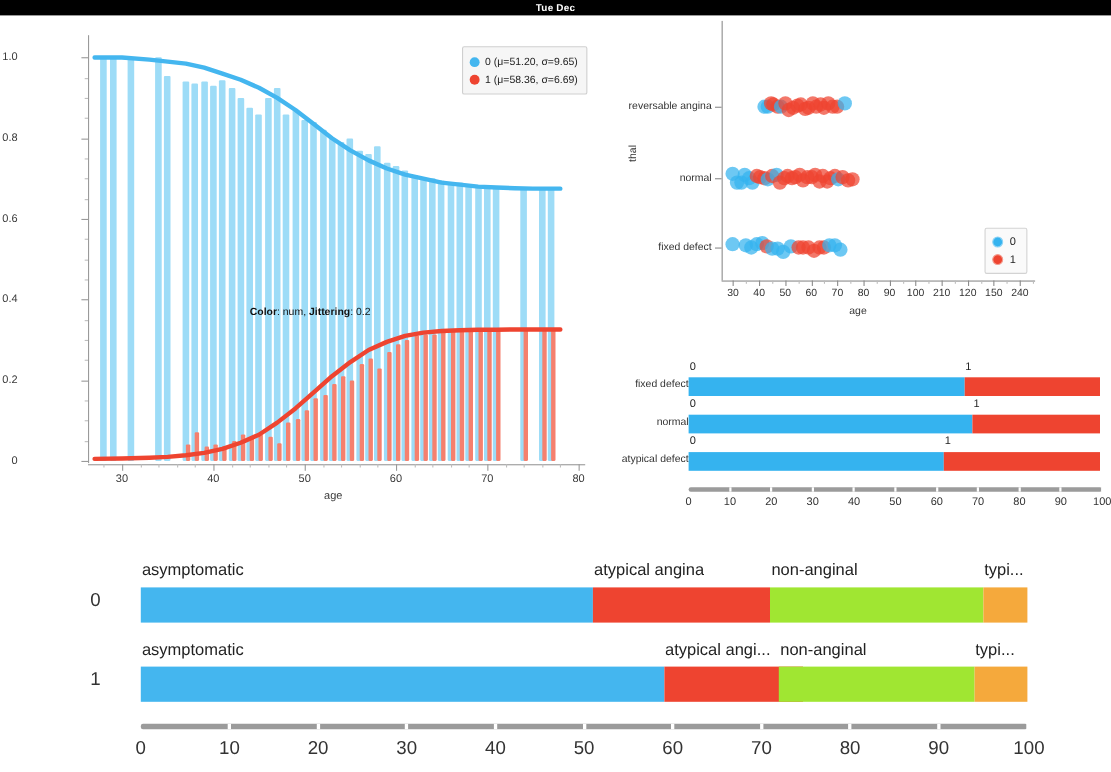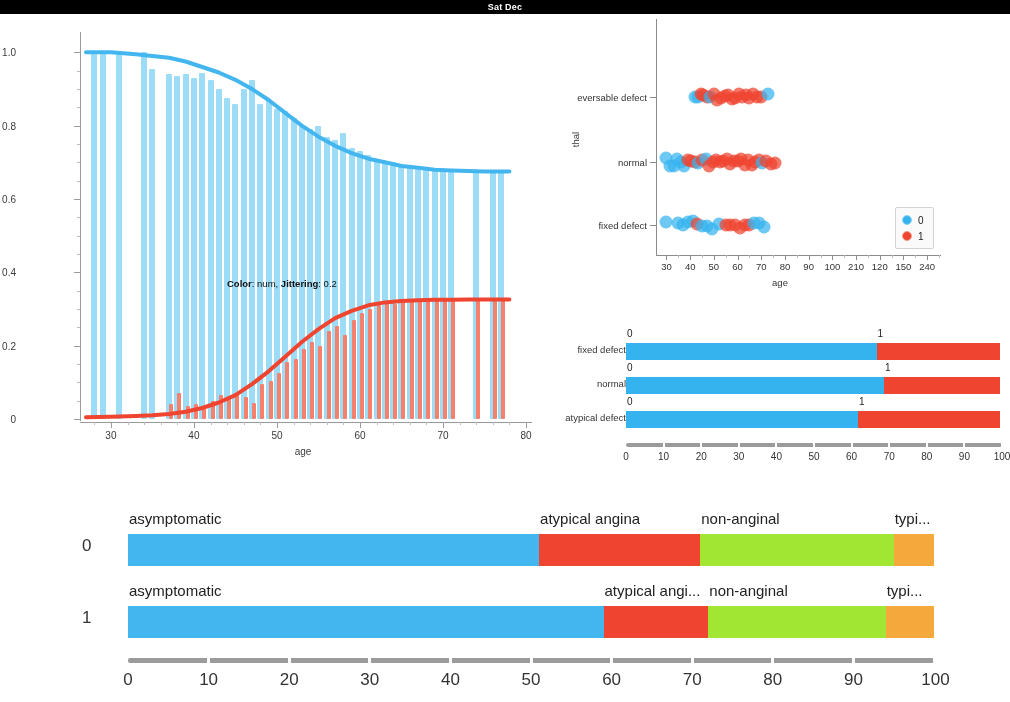--- a/index.html
+++ b/index.html
@@ -114,21 +114,21 @@
                   background:#9b9b9b; border-radius:2px; }
   .p4-axis-notch { position:absolute; top:158px; width:3px; height:5px; background:#fff; }
   .p4-xtick-lbl { position:absolute; top:170px; font-size:17px; color:#333; transform:translateX(-50%); }
 </style>
 </head>
 <body>
 
 <div id="root">
 
   <div class="topbar">
-    <div class="clip">Sat Dec</div>
+    <div class="clip">Tue Dec</div>
   </div>
 
   <div id="panel1">
 
     <div class="p1-yaxis"></div>
     <div class="p1-xaxis"></div>
 
     <div id="p1-yticks">
         <div class="p1-ytick" style="top: 405px;"></div>
         <div class="p1-ytick-lbl" style="top: 405px;">0</div>
@@ -279,29 +279,39 @@
           <div class="p1-bar red" style="left: 415.094px; width: 4px; height: 119.533px;"></div>
         </div>
       <svg id="p1-curves" width="440" height="385" viewBox="0 0 440 385" style="position:absolute;left:0;top:0;overflow:visible">
           <path d="M0.0,18.3 L24.9,18.3 L49.8,20.2 L66.4,22.0 L83.0,23.8 L99.6,27.5 L116.2,33.0 L132.8,38.5 L149.4,45.8 L166.0,55.0 L182.6,66.0 L199.2,78.8 L215.8,91.7 L232.5,102.7 L249.1,111.8 L265.7,119.2 L282.3,124.7 L298.9,128.3 L315.5,132.0 L332.1,133.8 L348.7,135.7 L365.3,136.4 L381.9,137.1 L398.5,137.5 L423.4,137.5 " fill="none" stroke="#44b6ef" stroke-width="4" stroke-linecap="round" stroke-linejoin="round"></path>
           <path d="M0.0,383.2 L24.9,382.8 L49.8,382.1 L66.4,381.3 L83.0,379.9 L99.6,377.7 L116.2,374.0 L132.8,368.5 L149.4,361.2 L166.0,350.2 L182.6,337.3 L199.2,322.7 L215.8,308.0 L232.5,295.2 L249.1,284.2 L265.7,276.8 L282.3,271.3 L298.9,268.4 L315.5,266.9 L332.1,266.2 L348.7,265.8 L365.3,265.8 L381.9,265.5 L398.5,265.5 L423.4,265.5 " fill="none" stroke="#ee4430" stroke-width="4" stroke-linecap="round" stroke-linejoin="round"></path>
         </svg>
     </div>
 
     <div class="axis-title" style="left:303px; top:432px; transform:translateX(-50%);">age</div>
 
+    <div id="p1-legend">
+        <div class="lg-row">
+          <span class="lg-dot" style="background: rgb(68, 182, 239);"></span>
+          <span class="lg-txt">0 (μ=51.20, σ=9.65)</span>
+        </div>
+        <div class="lg-row">
+          <span class="lg-dot" style="background: rgb(238, 68, 48);"></span>
+          <span class="lg-txt">1 (μ=58.36, σ=6.69)</span>
+        </div>
+      </div>
   </div>
 
   <div id="panel2">
     <div id="p2-ylab">thal</div>
     <div class="p2-yaxis"></div>
     <div class="p2-xaxis"></div>
     <div id="p2-yticks">
         <div class="p2-ytick" style="top: 83px;"></div>
-        <div class="p2-ytick-lbl" style="top: 83px;">eversable defect</div>
+        <div class="p2-ytick-lbl" style="top: 83px;">reversable angina</div>
         <div class="p2-ytick" style="top: 148px;"></div>
         <div class="p2-ytick-lbl" style="top: 148px;">normal</div>
         <div class="p2-ytick" style="top: 211px;"></div>
         <div class="p2-ytick-lbl" style="top: 211px;">fixed defect</div>
       </div>
     <div id="p2-xticks">
         <div class="p2-xtick" style="left: 110.479px;"></div>
         <div class="p2-xtick-lbl" style="left: 110.479px;">30</div>
         <div class="p2-xtick" style="left: 134.176px;"></div>
         <div class="p2-xtick-lbl" style="left: 134.176px;">40</div>

